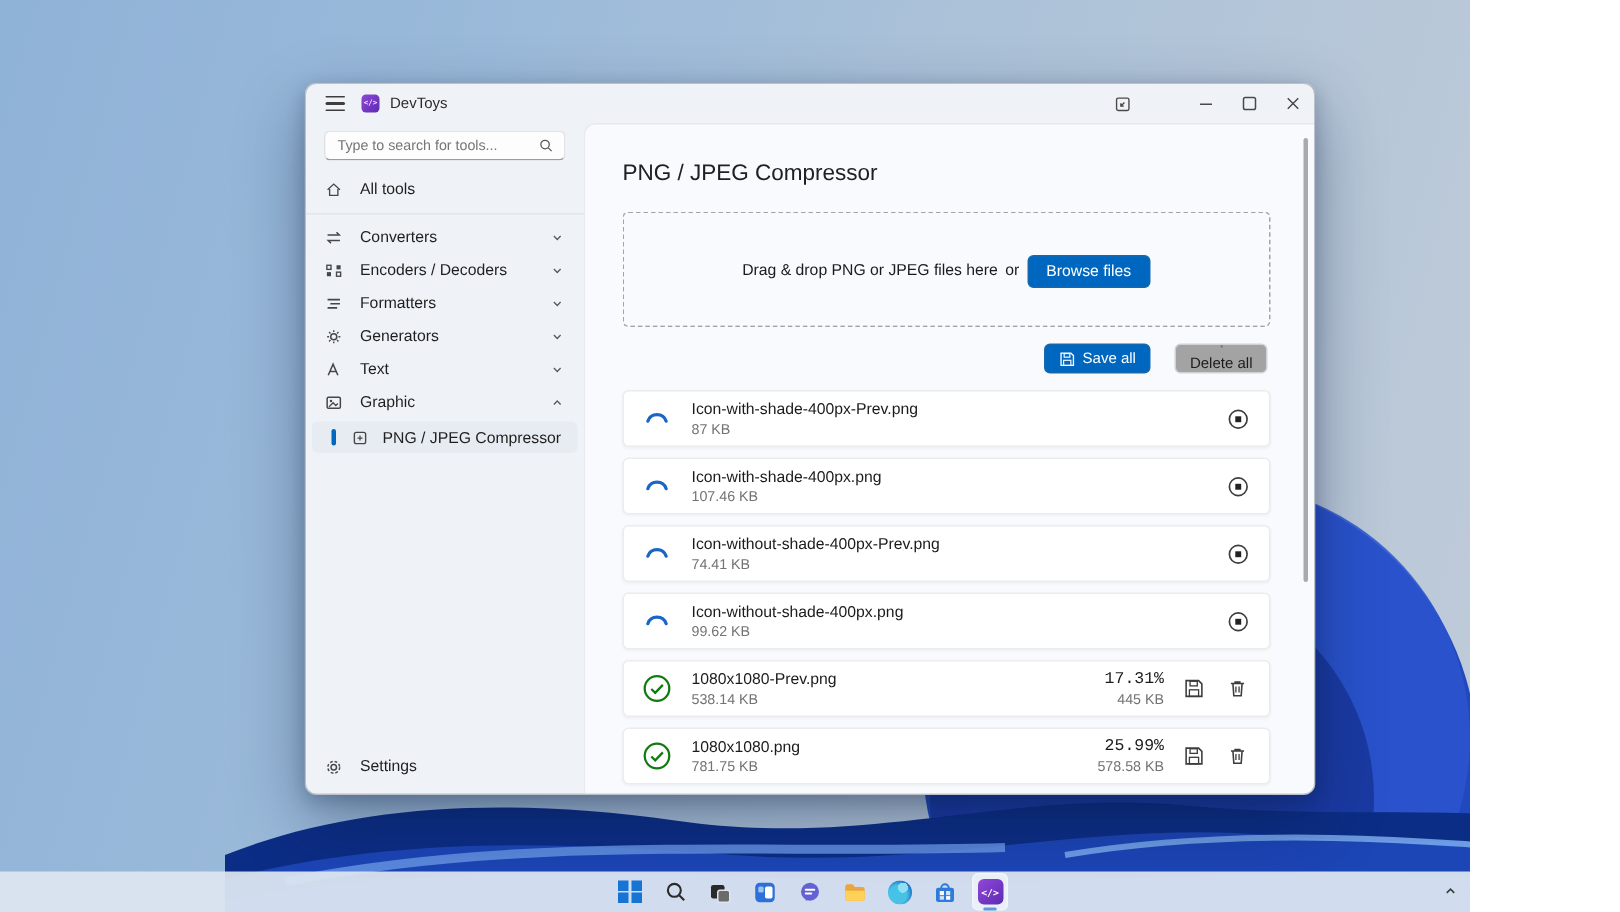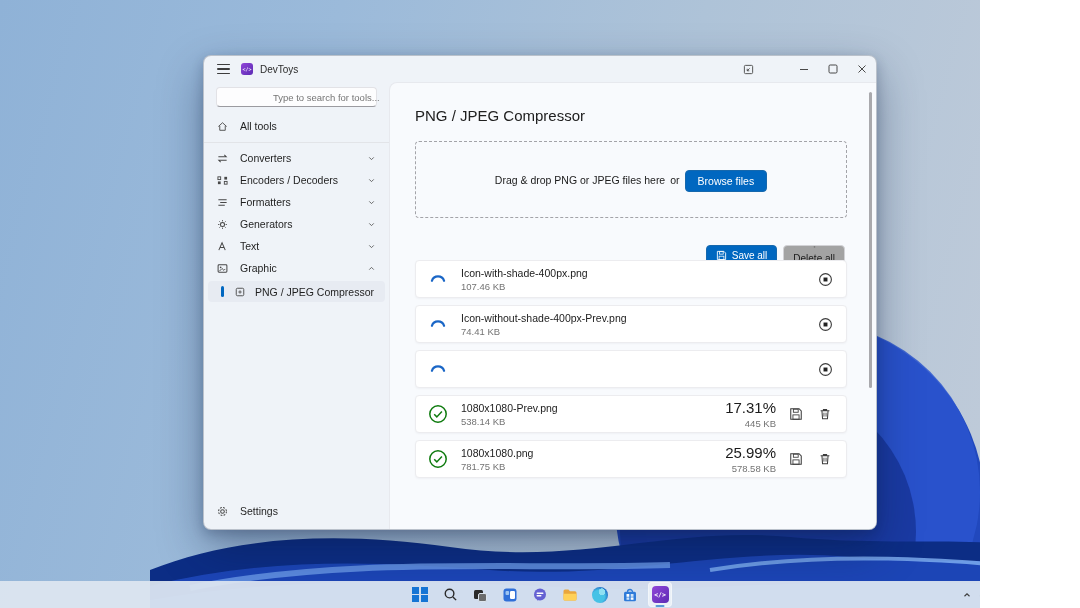--- a/index.html
+++ b/index.html
@@ -44,21 +44,21 @@
               background:linear-gradient(135deg,#9147d8,#5c2bb4); color:#fff;
               font-size:5px; font-family:"DejaVu Sans Mono",monospace; display:flex; align-items:center; justify-content:center; }
   .app-title { margin-left:7px; font-size:10px; color:#2b2b2b; }
   .tb-buttons { margin-left:auto; display:flex; align-items:center; height:100%; }
   .tb-btn { width:29px; height:26px; display:flex; align-items:center; justify-content:center; color:#494949; }
   .tb-btn.compact { margin-right:26px; }
 
   
   .sidebar { position:absolute; left:0; top:26px; width:185px; bottom:0; }
   .searchbox { margin:5px 12px 8px 12px; height:20px; background:#fdfdfe; border:1px solid #e2e2e6;
-               border-bottom:1px solid #9b9ba0; border-radius:4px; display:flex; align-items:center;padding-left:48px; }
+               border-bottom:1px solid #9b9ba0; border-radius:4px; display:flex; align-items:center; }
   .searchbox input { flex:1; border:none; outline:none; background:transparent; font-size:9.5px;
                padding:0 0 0 8px; color:#1b1b1b; font-family:"Liberation Sans",sans-serif; }
   .searchbox input::placeholder { color:#757575; }
   .searchbox .mag { margin-right:7px; display:flex; }
   .nav-item { height:22px; margin:0 4px; padding:0 9px; display:flex; align-items:center;
               border-radius:4px; font-size:10.5px; color:#1f1f1f; }
   .nav-item .nico { width:12px; margin-right:11px; display:flex; color:#474747; }
   .nav-item .chev { margin-left:auto; display:flex; color:#5a5a5a; }
   .divider { border:none; border-top:1px solid #e2e4e8; margin:5px 0 4px 0; }
   .sub-item { height:21px; margin:2px 4px 0 4px; padding:0 9px 0 27px; display:flex; align-items:center;
@@ -73,35 +73,35 @@
   .content { position:absolute; left:185px; top:26px; right:0; bottom:0;
              background:#f8fafd; border-left:1px solid #e7e9ee; border-top:1px solid #e7e9ee;
              border-top-left-radius:8px; }
   .page-title { position:absolute; left:25px; top:24px; font-size:15px; color:#202020; }
   .dropzone { position:absolute; left:25px; top:58px; width:432px; height:77px;
               border:1.5px dashed #a3a3a8; border-radius:4px;
               display:flex; flex-direction:row; align-items:center; justify-content:center; gap:5px;
               font-size:10.5px; color:#1b1b1b; }
   .browse-btn { background:#0067c0; color:#fff; border:1px solid #1668ad; border-radius:4px;
               font-size:10.5px; padding:4px 12px; margin-top:2px; font-family:"Liberation Sans",sans-serif; }
-  .actions { position:absolute; top:162px; right:31px; display:flex; gap:6px; }
+  .actions { position:absolute; top:146px; right:31px; display:flex; gap:16px; }
   .btn { height:20px; display:flex; align-items:center; gap:5px; padding:0 9px; border-radius:4px;
          font-size:10px; font-family:"Liberation Sans",sans-serif; }
   .btn-primary { background:#0067c0; color:#fff; border:1px solid #1668ad; }
   .btn-secondary { background:#a3a3a3; color:#1b1b1b; border:1px solid #d2d2d6;flex-direction:column; }
   .file-list { position:absolute; left:25px; top:177px; width:432px; display:flex; flex-direction:column; gap:7px; }
   .file-row { height:38px; background:#fff; border:1px solid #ececef; border-radius:4px;
               display:flex; align-items:center; padding:0 12px; box-shadow:0 1px 2px rgba(20,30,60,0.04); }
   .status-ic { width:20px; height:20px; margin-right:13px; display:flex; align-items:center; justify-content:center; }
   .file-meta { display:flex; flex-direction:column; gap:2px; }
   .file-name { font-size:10.5px; color:#1b1b1b; }
   .file-size { font-size:9.5px; color:#737373; }
   .row-right { margin-left:auto; display:flex; align-items:center; gap:11px; }
   .stats { display:flex; flex-direction:column; align-items:flex-end; gap:2px; }
-  .pct { font-size:15px; color:#1b1b1b; }
+  .pct { font-size:11px; color:#1b1b1b;font-family:Liberation Mono, monospace; }
   .newsize { font-size:9.5px; color:#737373; }
   .icon-btn { width:18px; height:18px; display:flex; align-items:center; justify-content:center; color:#3d3d3d; }
   .scroll-thumb { position:absolute; right:4px; top:9px; width:3px; height:296px; background:#a9a9ad; border-radius:2px; }
 </style>
 </head>
 <body>
 
 <div class="stage">
 
   <svg class="bloom" viewBox="0 0 930 338">
@@ -307,66 +307,89 @@
           <svg width="11" height="11" viewBox="0 0 16 16">
               <path d="M3 4.2 H13 M6.2 4.2 V3 H9.8 V4.2 M4.5 4.2 L5.2 13.5 H10.8 L11.5 4.2" fill="none" stroke="#3d3d3d" stroke-width="1.2"></path>
               <path d="M6.8 6.5 V11 M9.2 6.5 V11" stroke="#3d3d3d" stroke-width="1.1"></path>
             </svg>
           <span>Delete all</span>
         </button>
       </div>
 
       <div class="file-list">
 
-
         <div class="file-row">
           <span class="status-ic">
             <svg width="18" height="18" viewBox="0 0 20 20">
                 <path d="M3.2 12 A 7.2 7.2 0 0 1 16.8 12" fill="none" stroke="#1a66c6" stroke-width="2.4" stroke-linecap="round"></path>
               </svg>
           </span>
           <span class="file-meta">
-            <span class="file-name">Icon-with-shade-400px.png</span>
-            <span class="file-size">107.46 KB</span>
+            <span class="file-name">Icon-with-shade-400px-Prev.png</span>
+            <span class="file-size">87 KB</span>
           </span>
           <span class="row-right">
             <span class="icon-btn">
               <svg width="15" height="15" viewBox="0 0 16 16">
                   <circle cx="8" cy="8" r="6.3" fill="none" stroke="#3d3d3d" stroke-width="1.2"></circle>
                   <rect x="5.9" y="5.9" width="4.2" height="4.2" fill="#222"></rect>
                 </svg>
             </span>
           </span>
         </div>
 
         <div class="file-row">
           <span class="status-ic">
             <svg width="18" height="18" viewBox="0 0 20 20">
                 <path d="M3.2 12 A 7.2 7.2 0 0 1 16.8 12" fill="none" stroke="#1a66c6" stroke-width="2.4" stroke-linecap="round"></path>
               </svg>
           </span>
           <span class="file-meta">
-            <span class="file-name">Icon-without-shade-400px-Prev.png</span>
-            <span class="file-size">74.41 KB</span>
+            <span class="file-name">Icon-with-shade-400px.png</span>
+            <span class="file-size">107.46 KB</span>
           </span>
           <span class="row-right">
             <span class="icon-btn">
               <svg width="15" height="15" viewBox="0 0 16 16">
                   <circle cx="8" cy="8" r="6.3" fill="none" stroke="#3d3d3d" stroke-width="1.2"></circle>
                   <rect x="5.9" y="5.9" width="4.2" height="4.2" fill="#222"></rect>
                 </svg>
             </span>
           </span>
         </div>
 
         <div class="file-row">
           <span class="status-ic">
             <svg width="18" height="18" viewBox="0 0 20 20">
                 <path d="M3.2 12 A 7.2 7.2 0 0 1 16.8 12" fill="none" stroke="#1a66c6" stroke-width="2.4" stroke-linecap="round"></path>
               </svg>
+          </span>
+          <span class="file-meta">
+            <span class="file-name">Icon-without-shade-400px-Prev.png</span>
+            <span class="file-size">74.41 KB</span>
+          </span>
+          <span class="row-right">
+            <span class="icon-btn">
+              <svg width="15" height="15" viewBox="0 0 16 16">
+                  <circle cx="8" cy="8" r="6.3" fill="none" stroke="#3d3d3d" stroke-width="1.2"></circle>
+                  <rect x="5.9" y="5.9" width="4.2" height="4.2" fill="#222"></rect>
+                </svg>
+            </span>
+          </span>
+        </div>
+
+        <div class="file-row">
+          <span class="status-ic">
+            <svg width="18" height="18" viewBox="0 0 20 20">
+                <path d="M3.2 12 A 7.2 7.2 0 0 1 16.8 12" fill="none" stroke="#1a66c6" stroke-width="2.4" stroke-linecap="round"></path>
+              </svg>
+          </span>
+          <span class="file-meta">
+            <span class="file-name">Icon-without-shade-400px.png</span>
+            <span class="file-size">99.62 KB</span>
           </span>
           <span class="row-right">
             <span class="icon-btn">
               <svg width="15" height="15" viewBox="0 0 16 16">
                   <circle cx="8" cy="8" r="6.3" fill="none" stroke="#3d3d3d" stroke-width="1.2"></circle>
                   <rect x="5.9" y="5.9" width="4.2" height="4.2" fill="#222"></rect>
                 </svg>
             </span>
           </span>
         </div>

